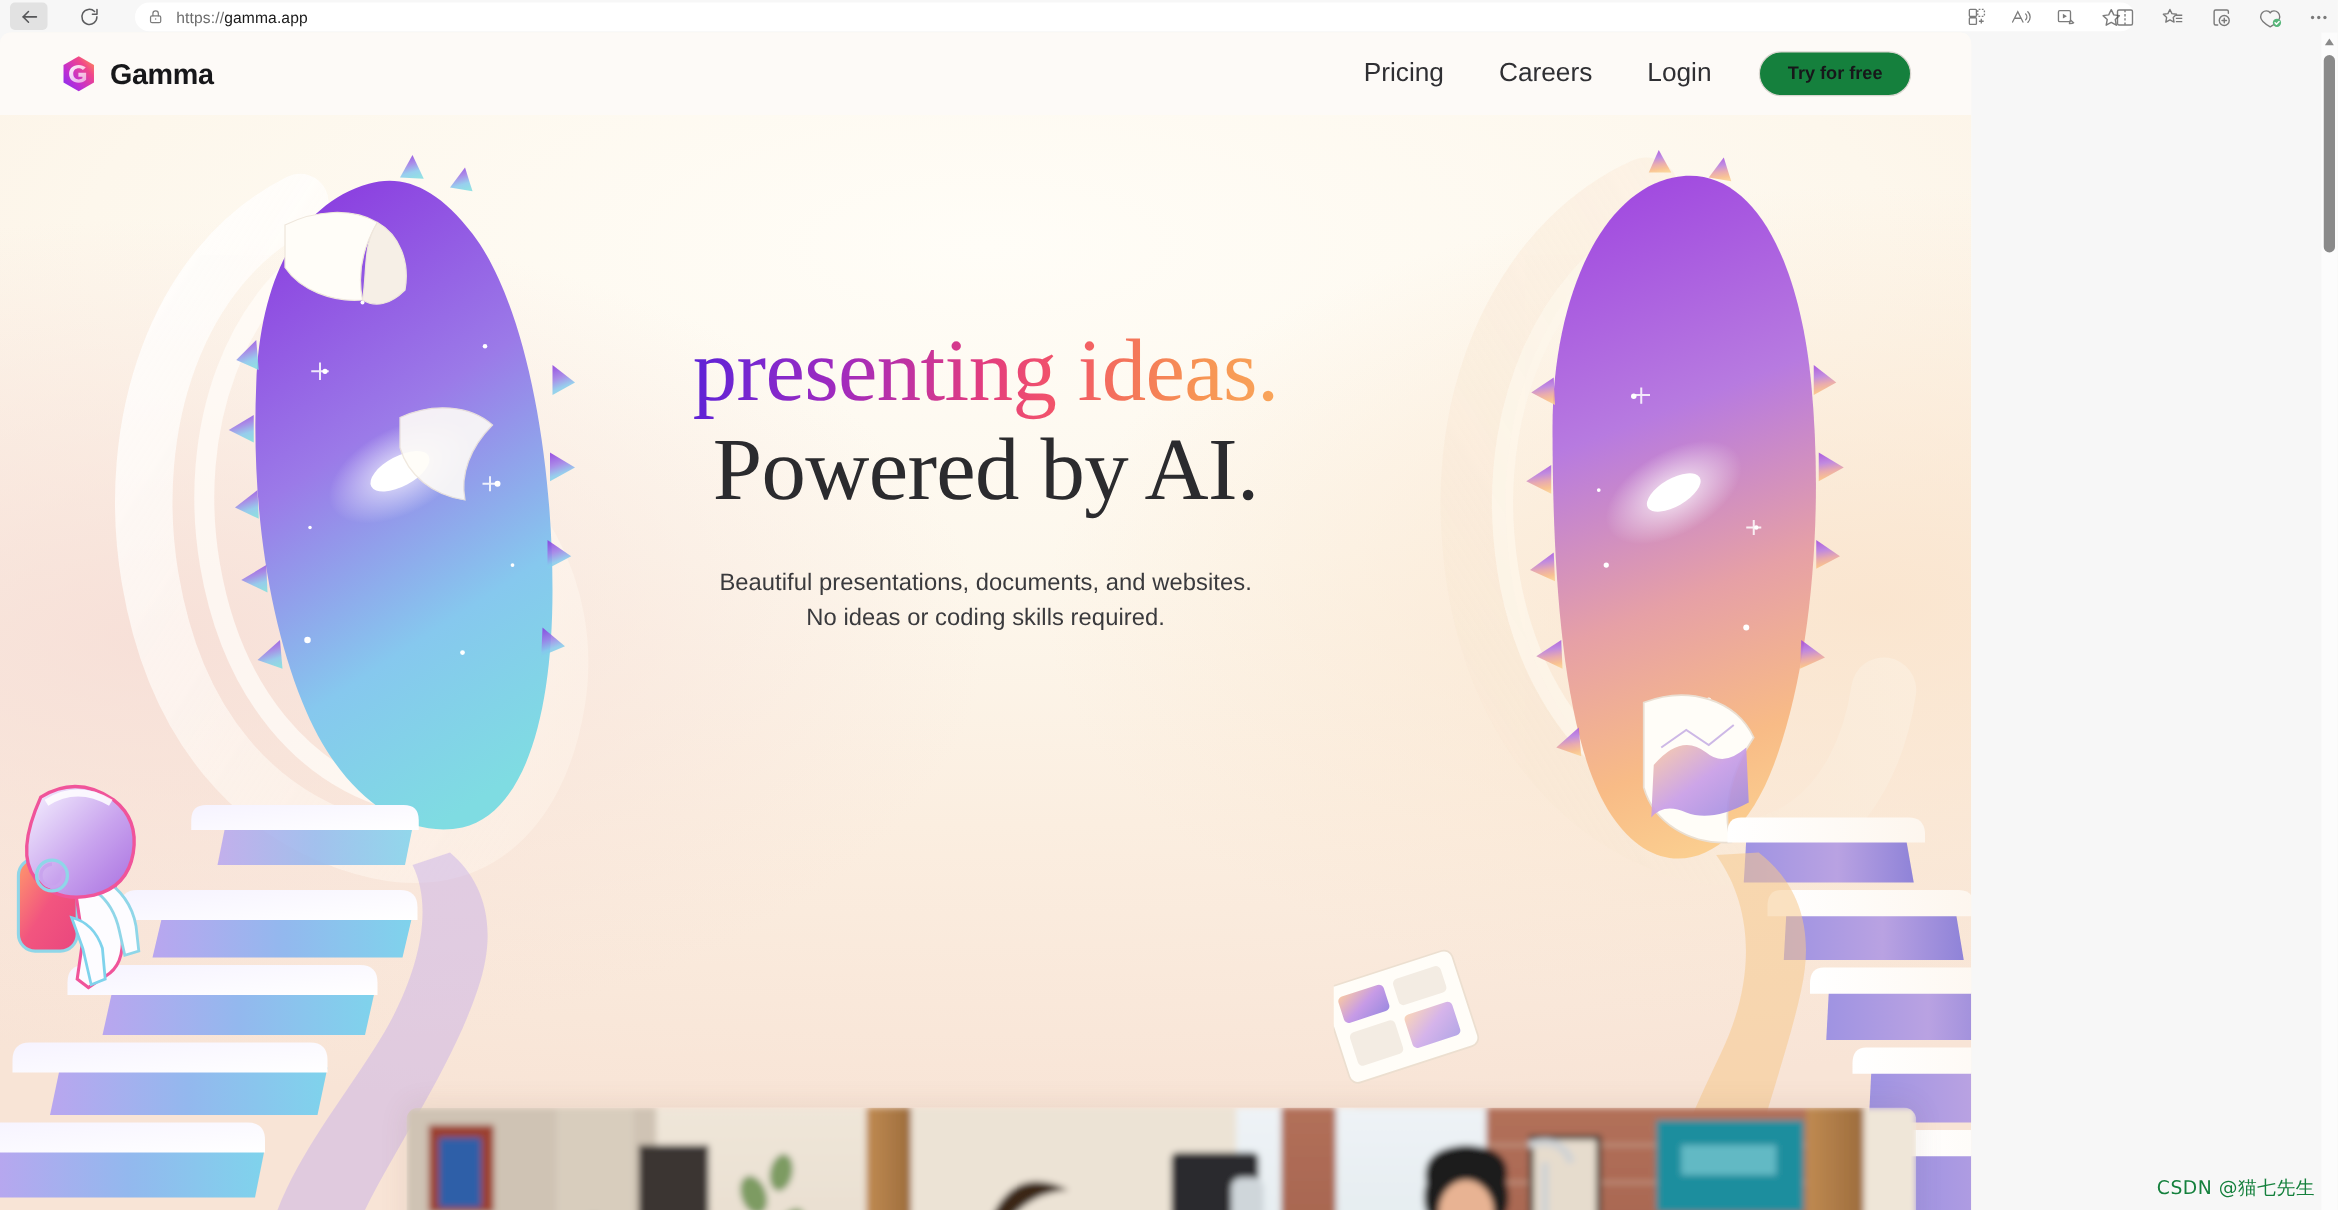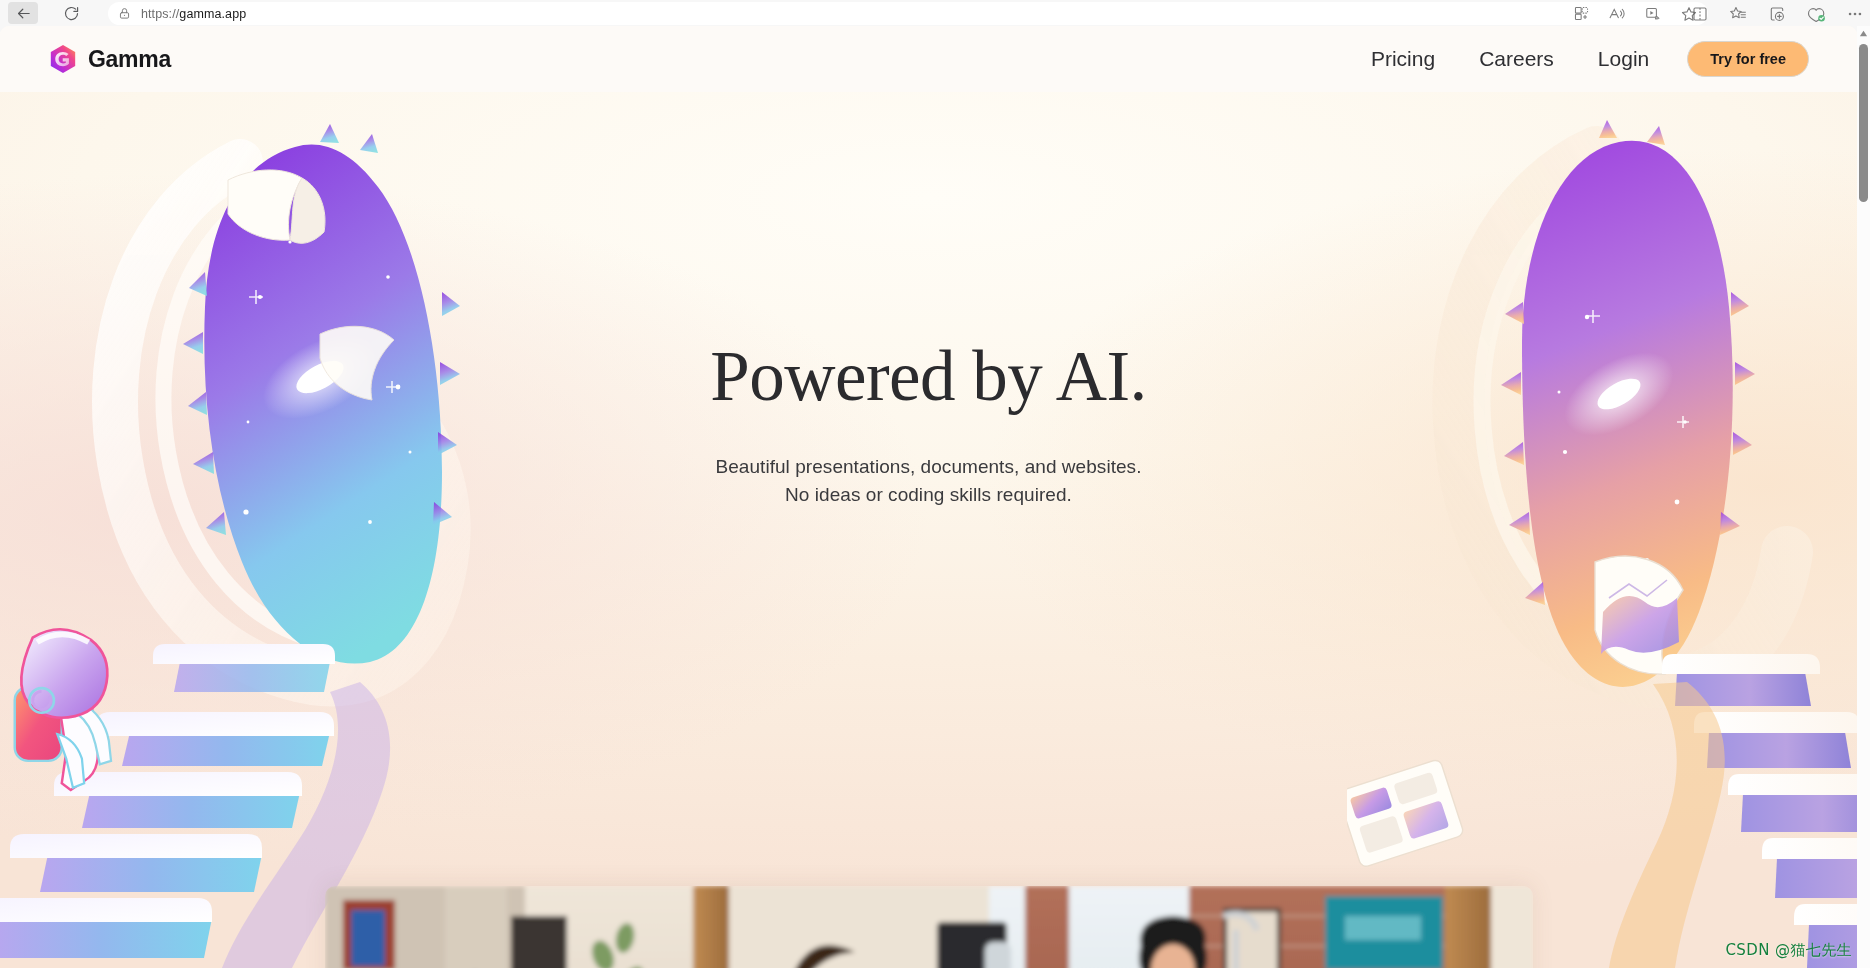--- a/index.html
+++ b/index.html
@@ -48,21 +48,21 @@
   }
   #chrome-right {
     position: absolute; right: 6px; top: 2px;
     height: 23px; display: flex; align-items: center; gap: 20px;
   }
   .ic { opacity: .72; display: block; }
 
   
   #page-viewport {
     position: absolute; left: 0; top: 26px;
-    width: 1857px; height: 942px;
+    width: 1577px; height: 942px;
     border-top-left-radius: 9px;
     border-top-right-radius: 9px;
     overflow: hidden;
     background: #fdfaf4;
   }
 
   
   #site-header {
     position: absolute; left: 0; top: 0;
     width: 100%; height: 66px;
@@ -84,21 +84,21 @@
   }
   #site-nav a {
     font-size: 21px; color: #2f2f33;
     text-decoration: none;
     padding: 8px 22px;
     white-space: nowrap;
   }
   #try-free-btn {
     margin-left: 16px;
     font-size: 14.5px; font-weight: 700; color: #17171a;
-    background: #fdba74;
+    background: #15803d;
     border: 1px solid #d9d6d0;
     border-radius: 999px;
     padding: 9px 22px;
     white-space: nowrap;
     cursor: pointer;
     font-family: "Liberation Sans", sans-serif;
   }
 
   
   #hero {
@@ -540,21 +540,21 @@
           <rect x="56" y="10" width="40" height="22" rx="4" fill="#f3ece3"></rect>
           <rect x="10" y="40" width="38" height="28" rx="4" fill="#f3ece3"></rect>
           <rect x="56" y="40" width="40" height="28" rx="4" fill="url(#cardR)" opacity=".75"></rect>
         </g>
       </svg>
     </div>
 
     <div id="hero-copy">
       <h1 id="headline">
         <br>
-        <br>
+        <span class="grad">presenting ideas.</span><br>
         <span class="plain">Powered by AI.</span>
       </h1>
       <p id="subcopy">
         <span>Beautiful presentations, documents, and websites.</span><br>
         <span>No ideas or coding skills required.</span>
       </p>
     </div>
 
     <div id="video-card">
       <svg viewBox="0 0 1208 300" preserveAspectRatio="xMidYMin slice" aria-hidden="true">

